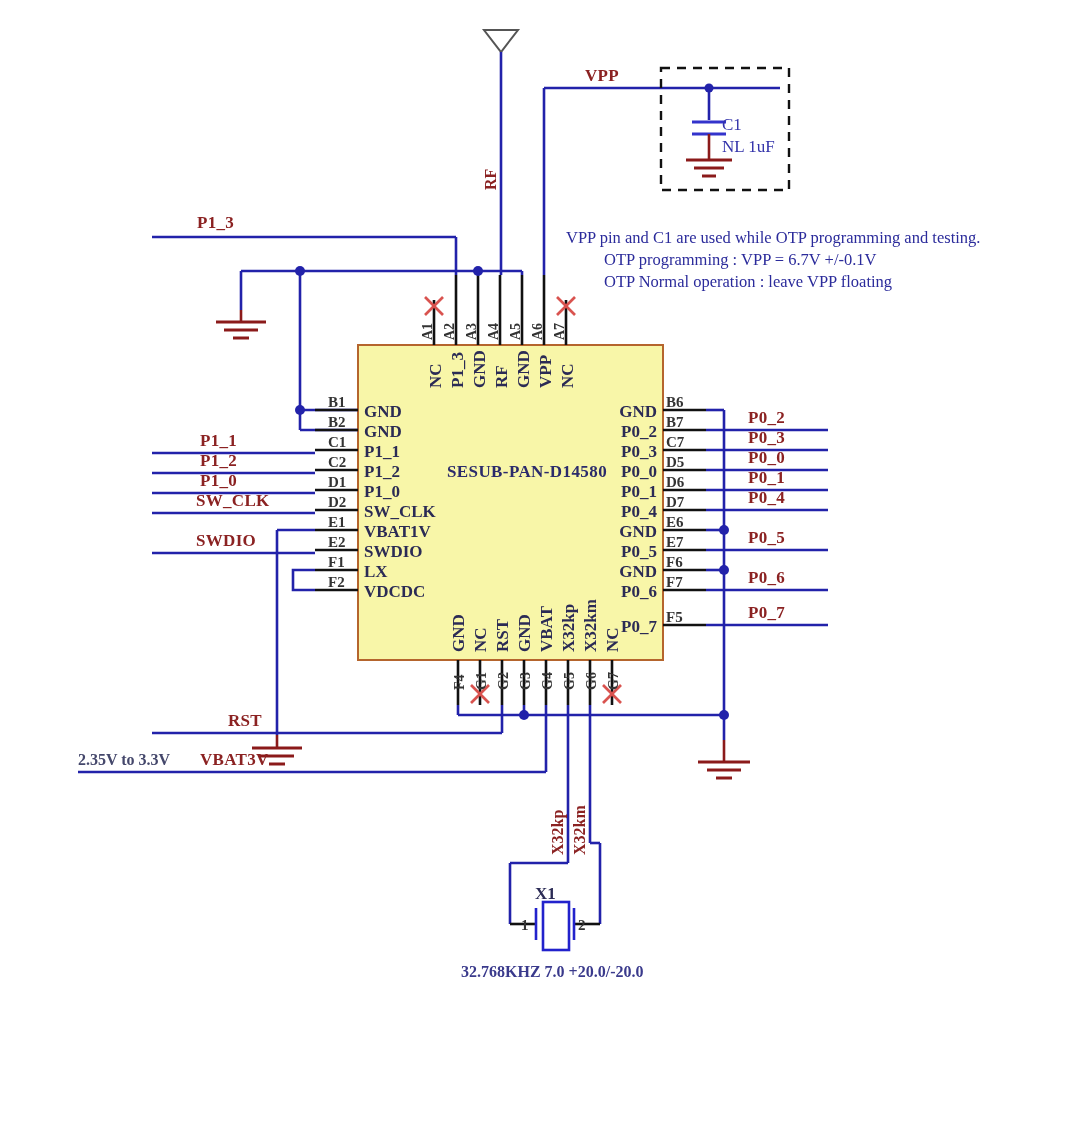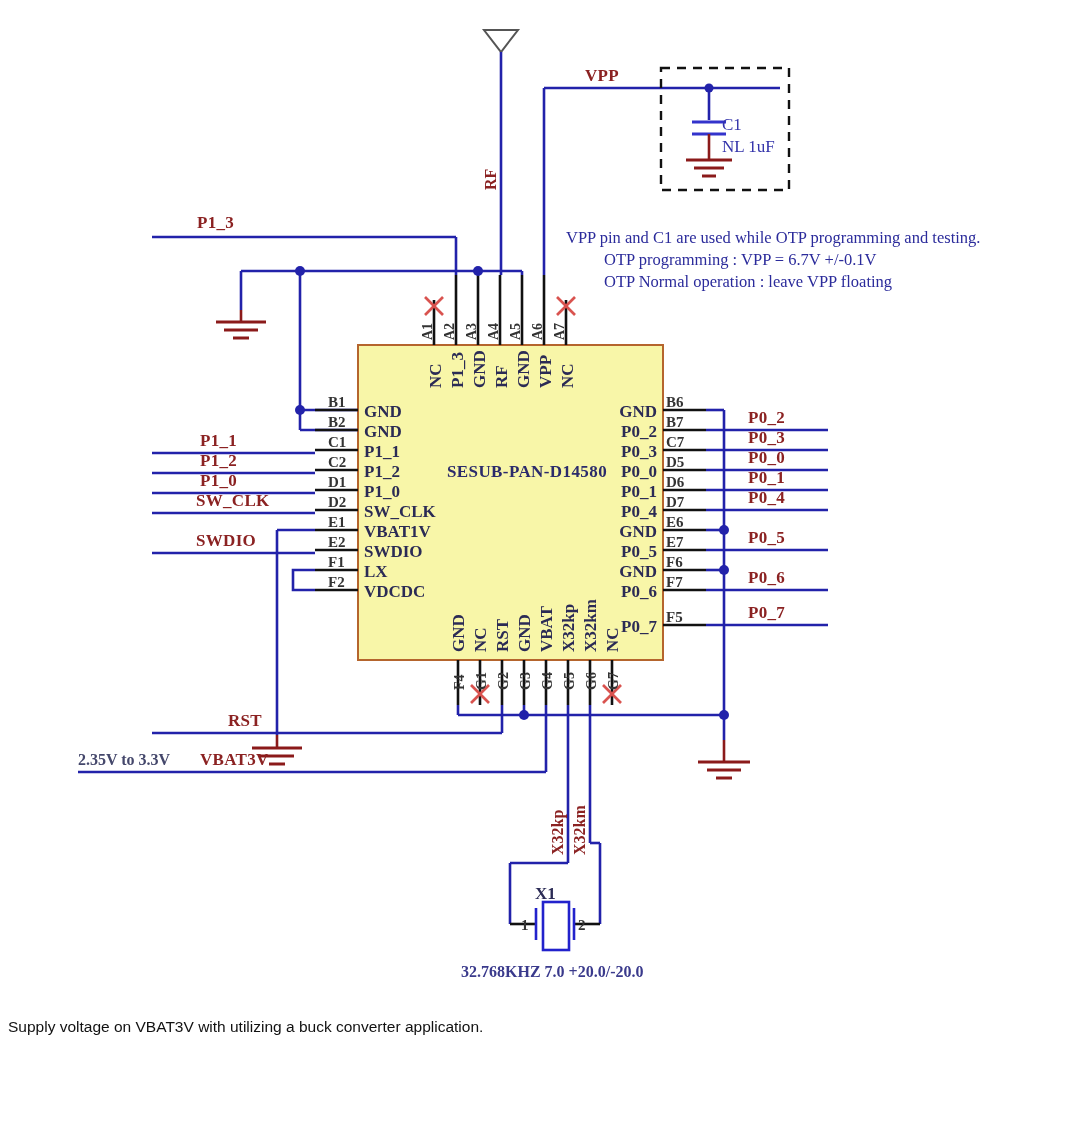--- a/index.html
+++ b/index.html
@@ -342,16 +342,15 @@
     <line x1="574" y1="908" x2="574" y2="940"></line>
   </g>
   <text class="t-pinname" x="535" y="899">X1</text>
   <text class="t-pinnum" x="521" y="930">1</text>
   <text class="t-pinnum" x="578" y="930">2</text>
   <text class="t-blue" x="461" y="977">32.768KHZ 7.0 +20.0/-20.0</text>
 
 </svg>
 
 <div class="footnotes">
-  <p>Supply voltage on VBAT3V with utilizing a buck converter application.</p>
 </div>
 
 </div>
 
 </body></html>

